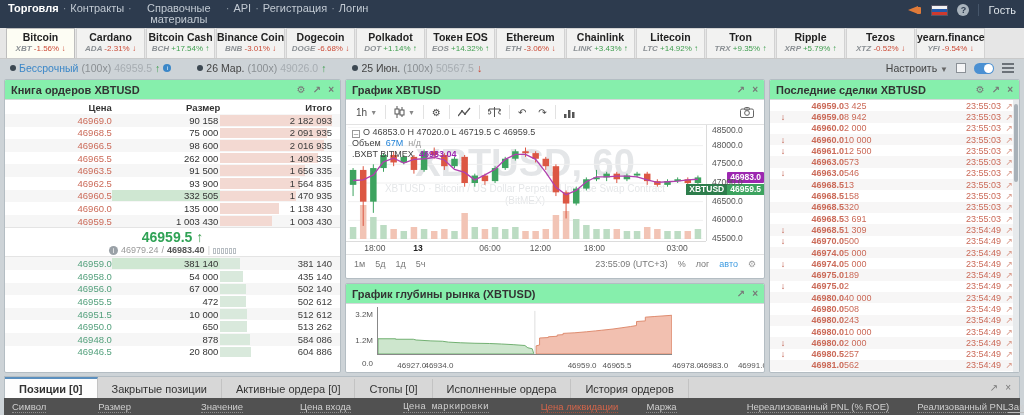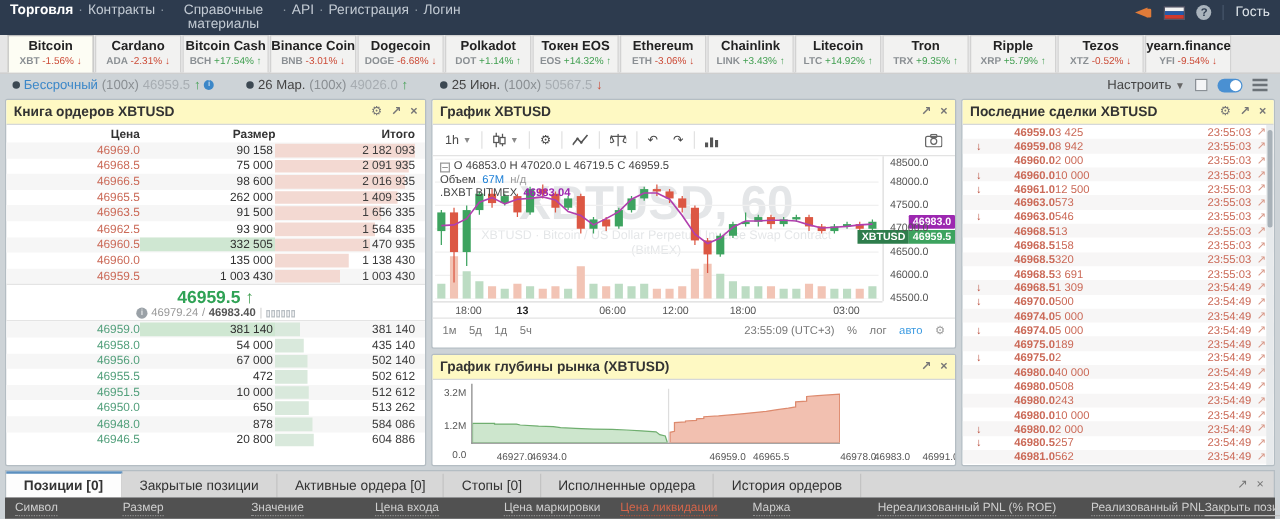--- a/index.html
+++ b/index.html
@@ -22,21 +22,21 @@
   .flag .w { background:#f2f2f2; } .flag .b { background:#2559a8; } .flag .r { background:#cf3a2e; }
   .help-circle { width:12px; height:12px; border-radius:50%; background:#aab4bd; color:#2d3b4e; font-size:9px; font-weight:bold; text-align:center; line-height:12px; }
   .guest { color:#dfe5ea; font-size:11px; border-left:1px solid #46566a; padding-left:9px; }
 
   
   #tabstrip { position:absolute; left:0; top:28px; width:1024px; height:31px; background:#e6e6e6; border-bottom:1px solid #c9c9c9; display:flex; padding-left:6px; }
   .coin-tab { width:69px; height:30px; border:1px solid #d2d2d2; border-bottom:none; background:#f2f2f1; margin-right:1px; text-align:center; padding-top:2px; cursor:pointer; }
   .coin-tab.active { background:#fdfdf4; border-color:#bdbdbd; }
   .coin-name { font-size:10.5px; font-weight:bold; color:#222; white-space:nowrap; line-height:13px; }
   .coin-sub { font-size:8px; line-height:9px; white-space:nowrap; }
-  .coin-sym { color:#8a8f93; font-weight:bold; }
+  .coin-sym { font-style:italic; color:#8a8f93; font-weight:bold; }
   .pct-up { color:#3f9e4f; } .pct-down { color:#cc4b37; }
 
   
   #instbar { position:absolute; left:0; top:59px; width:1024px; height:18px; display:flex; align-items:center; font-size:10.5px; color:#555; padding:0 10px; }
   .inst-entry { display:flex; align-items:center; gap:3px; margin-right:26px; cursor:pointer; }
   .inst-dot { width:6px; height:6px; border-radius:50%; background:#3c4852; }
   .inst-link { color:#3b87c8; }
   .inst-name { color:#444; }
   .inst-lev { color:#8a8f93; }
   .inst-price { color:#a7adb2; }
@@ -45,21 +45,21 @@
   #instbar-right { margin-left:auto; display:flex; align-items:center; gap:8px; color:#444; }
   .cfg-caret { font-size:8px; color:#666; }
   .sq-icon { width:10px; height:10px; border:1px solid #8a9096; background:#f4f5f6; }
   .toggle { width:20px; height:11px; border-radius:6px; background:#4a90d2; position:relative; }
   .toggle .knob { position:absolute; right:1px; top:1px; width:9px; height:9px; background:#fff; border-radius:50%; }
   .menu-icon { width:12px; height:10px; display:flex; flex-direction:column; justify-content:space-between; }
   .menu-icon div { height:2px; background:#6b7artificial; background:#6b7278; }
 
   
   .panel { position:absolute; background:#fff; border:1px solid #b4bdc3; border-radius:2px; overflow:hidden; box-shadow:0 0 0 1px rgba(255,255,255,.4) inset; }
-  .panel-header { height:20px; background:#fef9c3; border-bottom:1px solid #d5d8da; display:flex; align-items:center; padding:0 6px; font-size:11px; font-weight:bold; color:#333; }
+  .panel-header { height:20px; background:#86efac; border-bottom:1px solid #d5d8da; display:flex; align-items:center; padding:0 6px; font-size:11px; font-weight:bold; color:#333; }
   .ph-icons { margin-left:auto; display:flex; gap:7px; color:#777; font-size:10px; }
   .ph-icons span { cursor:pointer; line-height:10px; }
 
   
   #orderbook { left:4px; top:79px; width:337px; height:294px; }
   .ob-colhead { display:flex; font-size:9.5px; font-weight:bold; color:#333; padding:2px 8px 1px 8px; }
   .ob-colhead .c1 { width:31%; text-align:right; }
   .ob-colhead .c2 { width:34%; text-align:right; }
   .ob-colhead .c3 { flex:1; text-align:right; }
   .ob-row { display:flex; font-size:9.5px; height:12.6px; align-items:center; padding:0 8px 0 8px; cursor:pointer; }
@@ -909,19 +909,19 @@
   <span class="ph-icons">
     <span>↗</span>
     <span>×</span>
   </span>
 </div>
 <div id="bottomhead">
     <span style="margin-right: 52px;">Символ</span>
     <span style="margin-right: 34px;">Размер</span>
     <span style="margin-right: 57px; margin-left: 36px;">Значение</span>
     <span style="margin-right: 52px;">Цена входа</span>
-    <span style="margin-right: 16px;">Цена маркировки</span>
+    <span style="margin-right: 52px; font-family: Liberation Mono, monospace;">Цена маркировки</span>
     <span class="warn" style="margin-right: 28px;">Цена ликвидации</span>
     <span style="margin-right: 70px;">Маржа</span>
     <span style="margin-right: 28px;">Нереализованный PNL (% ROE)</span>
     <span>Реализованный PNL</span>
     <span class=" last">Закрыть позицию</span>
   </div>
 
 </body></html>

